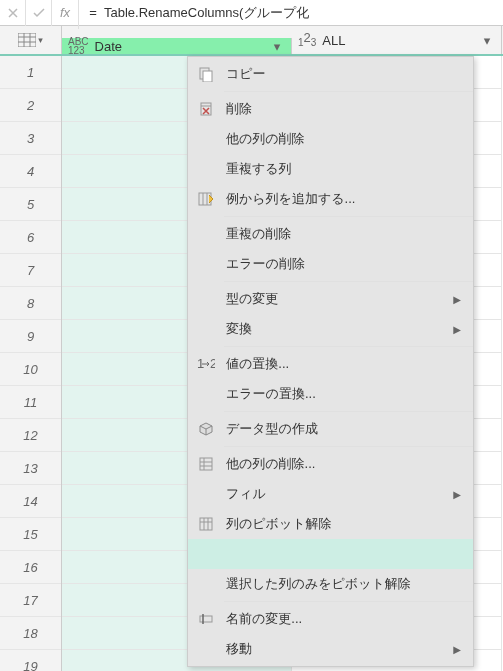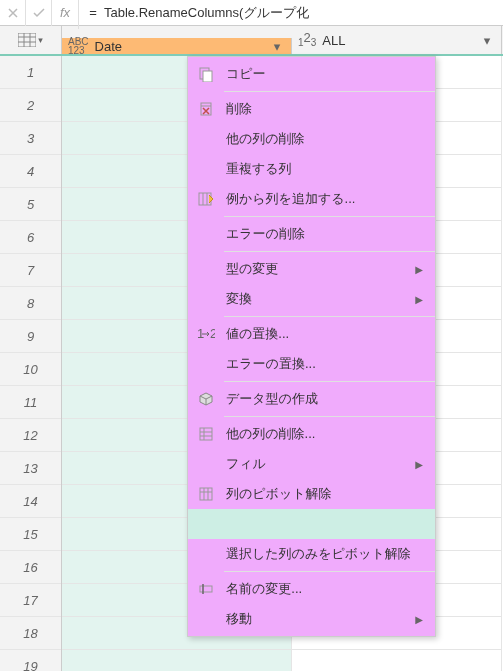--- a/index.html
+++ b/index.html
@@ -6,35 +6,35 @@
 body { background: #fff; width: 503px; height: 671px; overflow: hidden; position: relative; }
 
 .formula-bar { display: flex; align-items: center; height: 26px; border-bottom: 1px solid #ccc; background: #fff; }
 .formula-btn { width: 26px; height: 26px; display: flex; align-items: center; justify-content: center; color: #999; border-right: 1px solid #e0e0e0; }
 .formula-fx { font-style: italic; color: #999; padding: 16px 8px; border-right: 1px solid #e0e0e0; height: 26px; display: flex; align-items: center; }
 .formula-text { padding-left: 10px; color: #333; font-family: Consolas, monospace; font-size: 12px; white-space: nowrap; overflow: hidden; }
 
 .grid-header { display: flex; height: 30px; border-bottom: 2px solid #7fccb8; background: #f3f3f3; }
 .corner-cell { width: 62px; border-right: 1px solid #ccc; display: flex; align-items: center; justify-content: center; background: #f3f3f3; }
 .col-header { display: flex; align-items: center; padding: 0 6px; border-right: 1px solid #ccc; background: #cdeee4; position: relative; }
-.col-header.selected { background: #fdba74; margin-top: 12px; }
+.col-header.selected { background: #86efac; margin-top: 12px; }
 .col-header.unselected { background: #f3f3f3; }
 .type-icon { font-size: 10px; color: #666; margin-right: 6px; line-height: 1; }
 .col-name { flex: 1; color: #333; font-weight: 500; }
 .dropdown-arrow { width: 16px; height: 16px; display: flex; align-items: center; justify-content: center; color: #666; }
 
 .grid-body { display: flex; }
 .row-headers { width: 62px; border-right: 1px solid #ccc; }
 .row-header { height: 33px; display: flex; align-items: center; justify-content: center; border-bottom: 1px solid #e5e5e5; background: #f3f3f3; color: #666; font-style: italic; }
 .data-cols { flex: 1; display: flex; }
 .data-col { border-right: 1px solid #e5e5e5; }
 .data-col.selected { background: #e3f4ef; }
 .data-cell { height: 33px; border-bottom: 1px solid #e5e5e5; }
 
-.context-menu { position: absolute; top: 56px; left: 187px; width: 249px; background: #f0abfc; border: 1px solid #ccc; box-shadow: 2px 2px 6px rgba(0,0,0,0.2); z-index: 100; padding: 2px 0; }
+.context-menu { position: absolute; top: 56px; left: 187px; width: 287px; background: #e5e5e5; border: 1px solid #ccc; box-shadow: 2px 2px 6px rgba(0,0,0,0.2); z-index: 100; padding: 2px 0; }
 .menu-item { display: flex; align-items: center; height: 30px; padding: 0 8px 0 0; cursor: default; }
 .menu-item.highlighted { background: #cdeee4; }
 .menu-icon-col { width: 36px; display: flex; align-items: center; justify-content: center; height: 100%; }
 .menu-label { flex: 1; color: #333; padding-left: 2px; }
 .menu-arrow { color: #666; font-size: 10px; padding-right: 4px; }
 .menu-sep { height: 1px; background: #e0e0e0; margin: 2px 0 2px 36px; }
 
 svg { display: block; }
 </style>
 </head>
@@ -184,20 +184,24 @@
           <line x1="5" y1="2" x2="5" y2="14" stroke="#999"></line>
           <line x1="9" y1="2" x2="9" y2="14" stroke="#999"></line>
           <path d="M11 4 L15 8 L11 12" fill="#f0c040" stroke="#c09020"></path>
         </svg>
       </div>
       <div class="menu-label">例から列を追加する...</div>
     </div>
     <div class="menu-sep"></div>
     <div class="menu-item">
       <div class="menu-icon-col"></div>
+      <div class="menu-label">重複の削除</div>
+    </div>
+    <div class="menu-item">
+      <div class="menu-icon-col"></div>
       <div class="menu-label">エラーの削除</div>
     </div>
     <div class="menu-sep"></div>
     <div class="menu-item">
       <div class="menu-icon-col"></div>
       <div class="menu-label">型の変更</div>
       <div class="menu-arrow">▶</div>
     </div>
     <div class="menu-item">
       <div class="menu-icon-col"></div>

